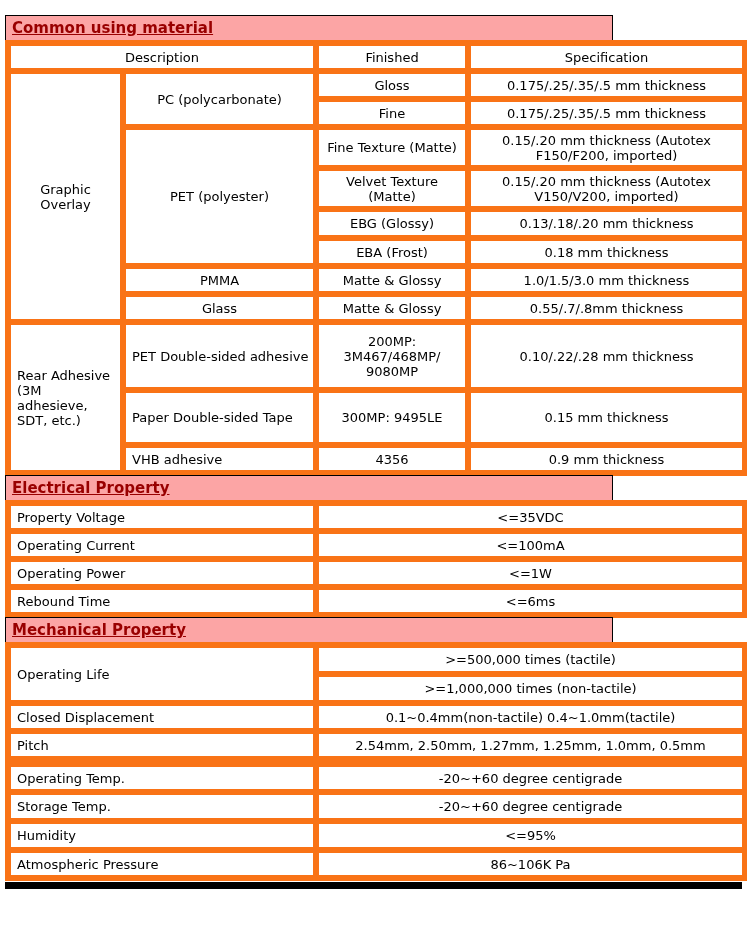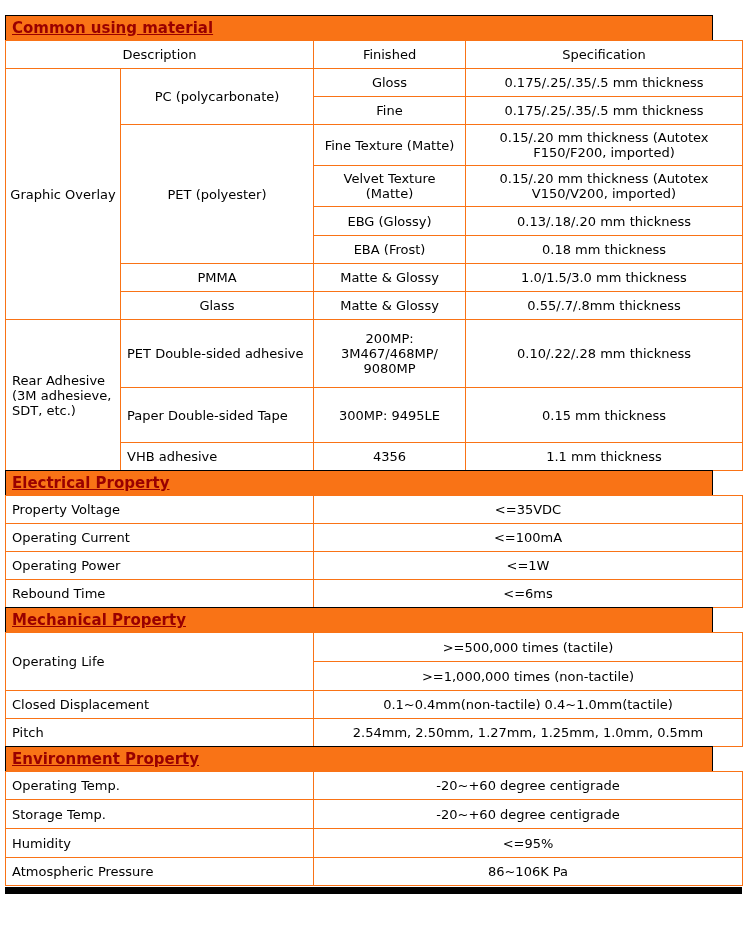--- a/index.html
+++ b/index.html
@@ -9,23 +9,23 @@
     background: #ffffff;
     font-family: "DejaVu Sans", "Liberation Sans", sans-serif;
     font-size: 13px;
     color: #000;
     overflow: hidden;
   }
   .doc { padding: 15px 5px 0 5px; }
 
   .section-bar {
     box-sizing: border-box;
-    width: 708px;
+    width: 608px;
     border: 1px solid #000;
-    background: #f97316;
+    background: #fca5a5;
     padding: 2px 6px;
     height: 26px;
     display: flex;
     align-items: center;
   }
   .section-title {
     color: #990000;
     font-weight: bold;
     font-size: 15px;
     text-decoration: underline;
@@ -33,21 +33,21 @@
 
   table {
     border-collapse: collapse;
     width: 737px;
     table-layout: fixed;
     margin-top: -1px;
   }
   table + .section-bar { margin-top: -1px; text-align: center; }
 
   td, th {
-    border: 1px solid #f97316;
+    border: 6px solid #f97316;
     padding: 1px 4px;
     text-align: center;
     vertical-align: middle;
     font-weight: normal;
     font-size: 13px;
     word-wrap: break-word;
     overflow: hidden;
   }
   .left { text-align: left; padding-left: 6px; margin-left: 24px; }
 
@@ -135,21 +135,21 @@
         <td>0.10/.22/.28 mm thickness</td>
       </tr>
       <tr class="r55">
         <td class="left">Paper Double-sided Tape</td>
         <td>300MP: 9495LE</td>
         <td>0.15 mm thickness</td>
       </tr>
       <tr class="r28">
         <td class="left">VHB adhesive</td>
         <td>4356</td>
-        <td>1.1 mm thickness</td>
+        <td>0.9 mm thickness</td>
       </tr>
     </tbody>
   </table>
 
   <div class="section-bar">
     <span class="section-title">Electrical Property</span>
   </div>
 
   <table>
     <colgroup>
@@ -197,23 +197,20 @@
         <td class="left">Closed Displacement</td>
         <td>0.1~0.4mm(non-tactile) 0.4~1.0mm(tactile)</td>
       </tr>
       <tr class="r28">
         <td class="left">Pitch</td>
         <td>2.54mm, 2.50mm, 1.27mm, 1.25mm, 1.0mm, 0.5mm</td>
       </tr>
     </tbody>
   </table>
 
-  <div class="section-bar">
-    <span class="section-title">Environment Property</span>
-  </div>
 
   <table>
     <colgroup>
       <col style="width:308px">
         <col style="width:429px">
     </colgroup>
     <tbody>
       <tr class="r28">
         <td class="left">Operating Temp.</td>
         <td>-20~+60 degree centigrade</td>

